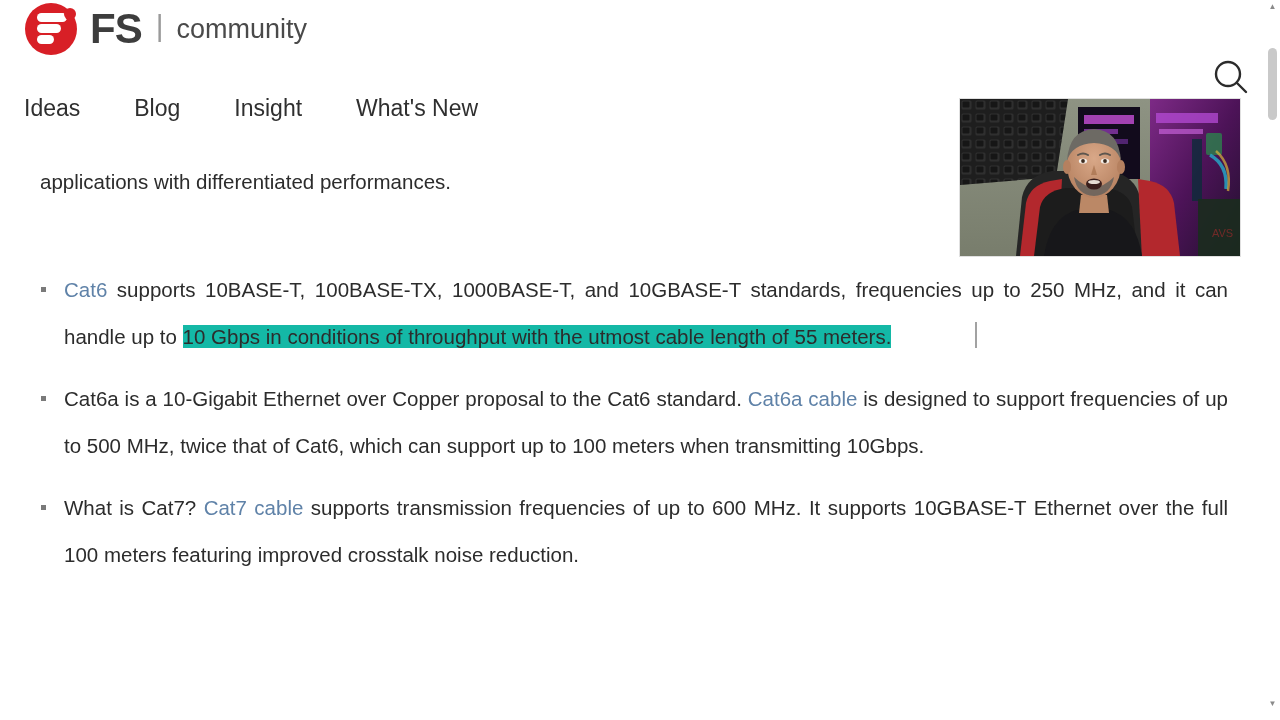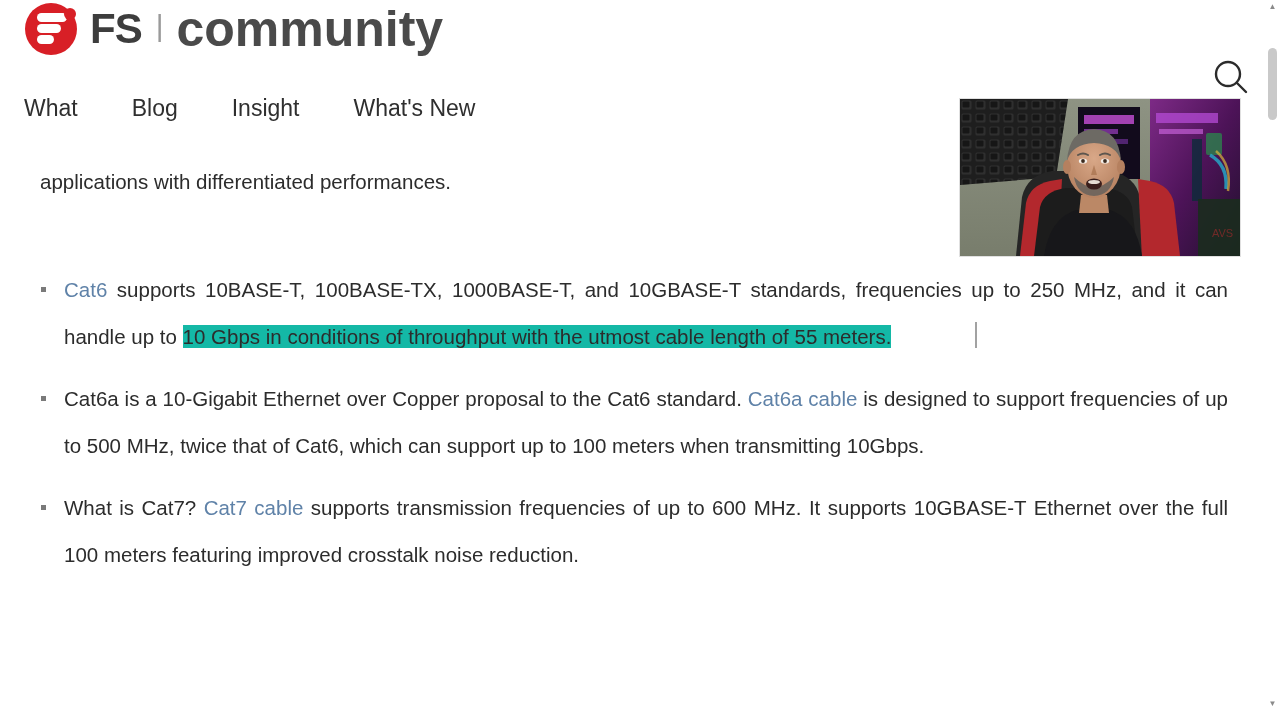--- a/index.html
+++ b/index.html
@@ -72,22 +72,22 @@
   .brand-sep {
     color: #9a9a9a;
     font-size: 30px;
     font-weight: 300;
     margin: 0 13px 0 14px;
     line-height: 1;
     position: relative;
     top: -3px;
   }
   .brand-community {
-    font-size: 50px;
-    font-weight: 700;
+    font-size: 27px;
+    font-weight: 400;
     color: #4a4a4a;
     line-height: 1;
     letter-spacing: 0px;
   }
 
   .main-nav {
     position: absolute;
     top: 95px;
     left: 24px;
     display: flex;
@@ -242,21 +242,21 @@
       <span class="bar bar2"></span>
       <span class="bar bar3"></span>
       <span class="nub"></span>
     </span>
     <span class="brand-fs">FS</span>
     <span class="brand-sep">|</span>
     <span class="brand-community">community</span>
   </div>
 
   <nav class="main-nav">
-    <span class="nav-item">What</span>
+    <span class="nav-item">Ideas</span>
     <span class="nav-item">Blog</span>
     <span class="nav-item">Insight</span>
     <span class="nav-item">What's New</span>
   </nav>
 
   <div class="search-btn">
     <svg width="38" height="38" viewBox="0 0 38 38" aria-hidden="true">
       <circle cx="16" cy="16" r="12" fill="none" stroke="#2b2b2b" stroke-width="2.4"></circle>
       <line x1="25" y1="25" x2="34" y2="34" stroke="#2b2b2b" stroke-width="2.4" stroke-linecap="round"></line>
     </svg>

